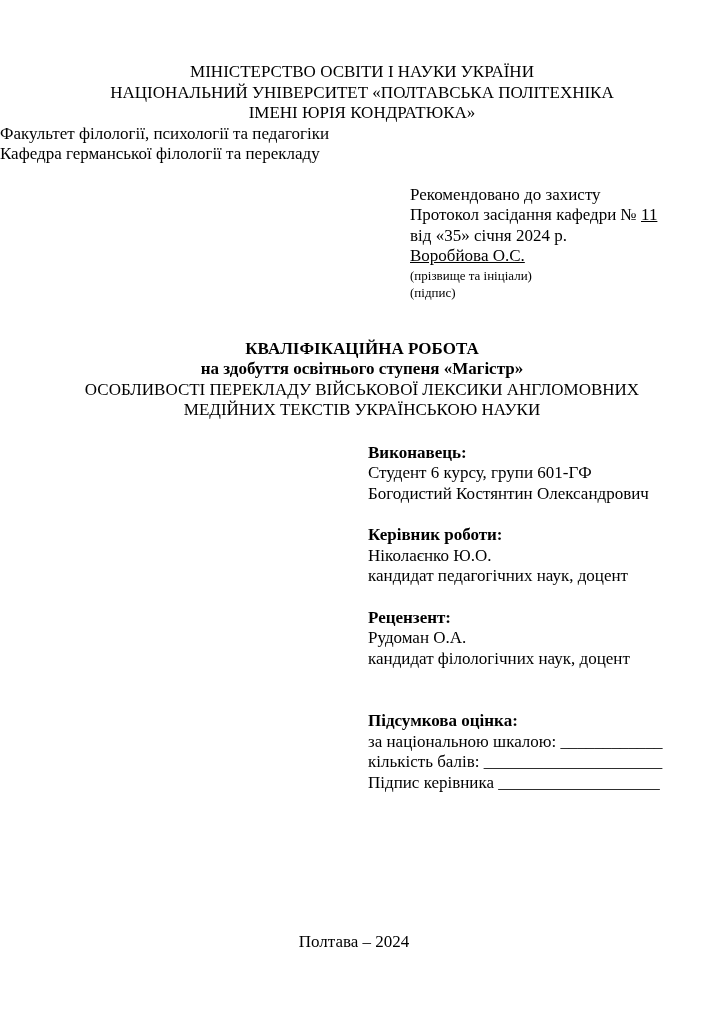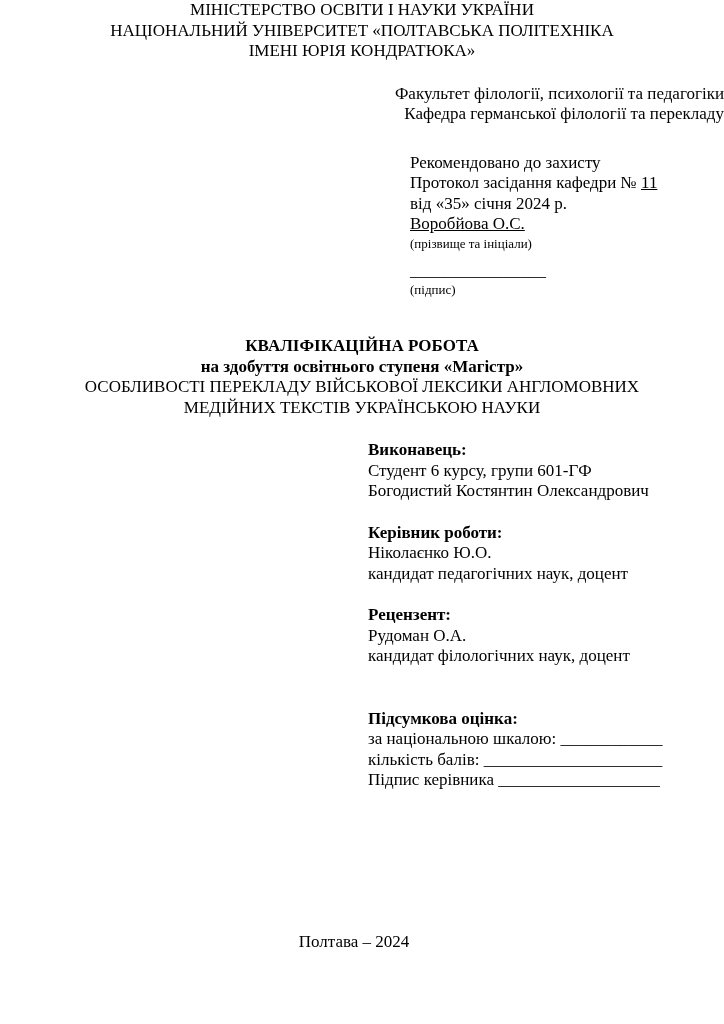--- a/index.html
+++ b/index.html
@@ -10,36 +10,36 @@
   .page {
     position: relative;
     width: 724px;
     height: 1024px;
     background: #ffffff;
     color: #000000;
     font-family: "Liberation Serif", "DejaVu Serif", serif;
     font-size: 17px;
     line-height: 20.5px;
     box-sizing: border-box;
+    padding-top: 62px;
     overflow: hidden;
   }
   .bold { font-weight: bold; }
   .underline { text-decoration: underline; }
   .small {
     font-size: 13px;
     line-height: 17px;
   }
   .header-block { text-align: center; }
   .faculty-block {
-    text-align: right;
-    margin-top: 22px;
+    text-align: left;
   }
   .approval-block {
     margin-left: 410px;
-    margin-top: 28px;
+    margin-top: 20px;
   }
   .approval-block .sig-line { margin-top: 9px; }
   .title-block {
     text-align: center;
     margin-top: 38px;
   }
   .right-column { margin-left: 368px; }
   .exec-block { margin-top: 22px; }
   .section { margin-top: 21px; }
   .grade-block { margin-top: 42px; font-family: Liberation Serif, serif; }
@@ -66,21 +66,20 @@
     <div>Факультет філології, психології та педагогіки</div>
     <div>Кафедра германської філології та перекладу</div>
   </div>
 
   <div class="approval-block">
     <div>Рекомендовано до захисту</div>
     <div><span>Протокол засідання кафедри № </span><span class="underline">11</span></div>
     <div>від «35» січня 2024 р.</div>
     <div class="underline">Воробйова О.С.</div>
     <div class="small">(прізвище та ініціали)</div>
-    <div class="sig-line">________________</div>
     <div class="small">(підпис)</div>
   </div>
 
   <div class="title-block">
     <div class="bold">КВАЛІФІКАЦІЙНА РОБОТА</div>
     <div class="bold">на здобуття освітнього ступеня «Магістр»</div>
     <div>ОСОБЛИВОСТІ ПЕРЕКЛАДУ ВІЙСЬКОВОЇ ЛЕКСИКИ АНГЛОМОВНИХ</div>
     <div>МЕДІЙНИХ ТЕКСТІВ УКРАЇНСЬКОЮ НАУКИ</div>
   </div>
 

